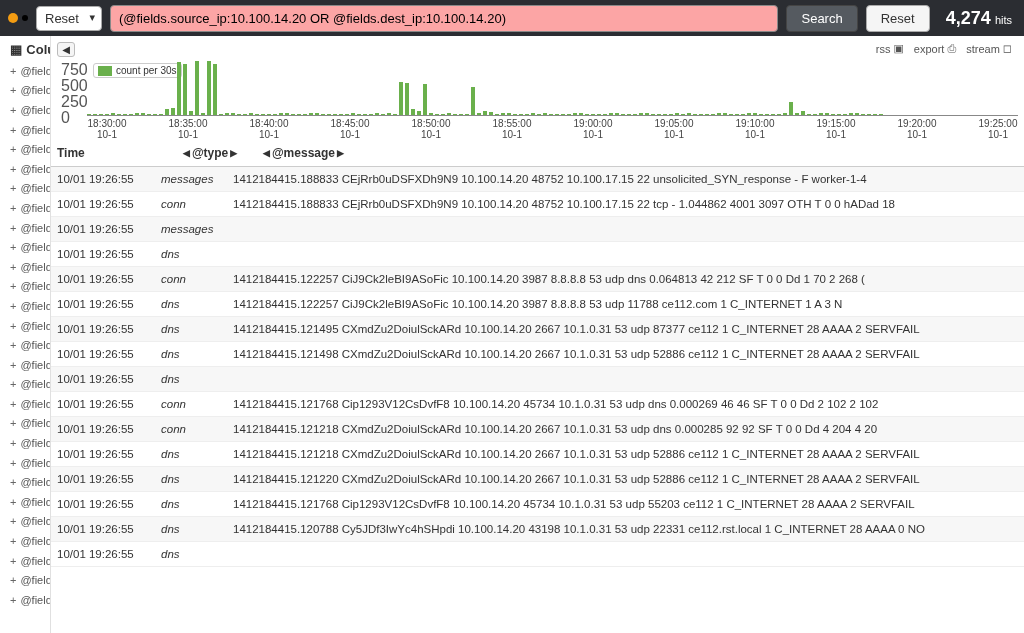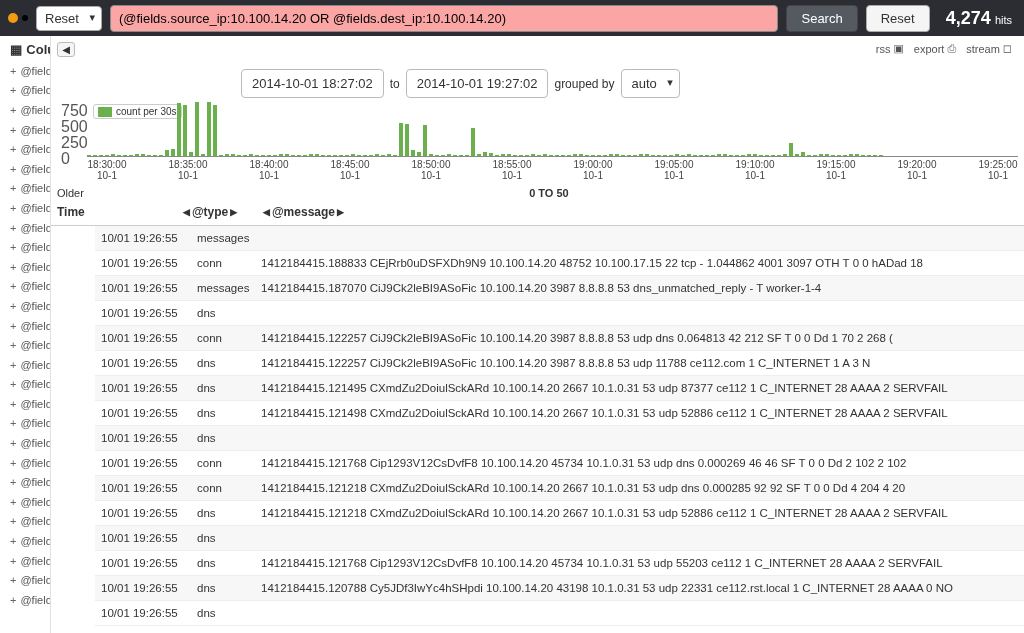--- a/index.html
+++ b/index.html
@@ -132,28 +132,27 @@
       display: flex; gap: 0; padding: 6px 6px; border-bottom: 1px solid #ccc;
       font-size: 12px; font-weight: 700;
     }
     .thead .c-time { width: 126px; }
     .thead .c-type { width: 80px; }
     .thead .hdr-btn { display:inline-flex; align-items:center; gap:2px; cursor:pointer;}
     .thead .tri { font-size: 9px; }
 
     .rows { font-size: 11.5px; }
     .row {
-      display: flex; gap: 8px; padding: 6px 6px;
+      display: flex; gap: 16px; padding: 6px 6px;
       border-bottom: 1px solid #eee; white-space: nowrap;
       overflow: hidden;
-      margin-left: 44px;
     }
     .row:nth-child(odd){ background:#f7f7f7; }
     .row .c-time { width: 88px; }
-    .row .c-type { width: 56px; }
+    .row .c-type { width: 56px; font-style: italic; }
     .row .c-msg  { flex: 1; overflow: hidden; text-overflow: ellipsis; }
   </style>
 </head>
 <body>
 
 <div class="top-bar">
   <div class="logo">
     <span class="logo-orange"></span>
     <span class="logo-black"></span>
   </div>
@@ -299,27 +298,20 @@
       <span class="link">
           <span>export</span> 
           <span>⎙</span>
         </span>
       <span class="link">
           <span>stream</span> 
           <span>◻</span>
         </span>
     </div>
 
-    <div class="time-controls">
-      <div class="time-box">2014-10-01 18:27:02</div>
-      <span>to</span>
-      <div class="time-box">2014-10-01 19:27:02</div>
-      <span>grouped by</span>
-      <div class="time-box sel">auto</div>
-    </div>
 
     <div class="chart-wrap">
       <div class="yaxis" id="yaxis">
           <div>750</div>
           <div>500</div>
           <div>250</div>
           <div>0</div>
         </div>
       <div class="legend">
         <span class="sw"></span>
@@ -505,54 +497,49 @@
             <div>19:20:00</div>
             <div>10-1</div>
           </div>
           <div class="tick">
             <div>19:25:00</div>
             <div>10-1</div>
           </div>
         </div>
     </div>
 
-    <div class="older-row">
-      <span>Older</span>
-      <span class="center">0 TO 50</span>
-      <span></span>
-    </div>
 
     <div class="thead">
       <div class="c-time">Time</div>
       <div class="c-type hdr-btn">
         <span class="tri">◀</span>
         <span>@type</span>
         <span class="tri">▶</span>
       </div>
       <div class="hdr-btn">
         <span class="tri">◀</span>
         <span>@message</span>
         <span class="tri">▶</span>
       </div>
     </div>
 
     <div class="rows" id="rows">
         <div class="row">
           <div class="c-time">10/01 19:26:55</div>
           <div class="c-type">messages</div>
+          <div class="c-msg">1412184415.188833   CEjRrb0uDSFXDh9N9   10.100.14.20   48752   10.100.17.15   22   unsolicited_SYN_response   -   F   worker-1-4</div>
         </div>
         <div class="row">
           <div class="c-time">10/01 19:26:55</div>
           <div class="c-type">conn</div>
           <div class="c-msg">1412184415.188833   CEjRrb0uDSFXDh9N9   10.100.14.20   48752   10.100.17.15   22   tcp   -   1.044862   4001   3097   OTH   T   0   0   hADad   18</div>
         </div>
         <div class="row">
           <div class="c-time">10/01 19:26:55</div>
           <div class="c-type">messages</div>
-          <div class="c-msg">1412184415.187070   CiJ9Ck2leBI9ASoFic   10.100.14.20   3987   8.8.8.8   53   dns_unmatched_reply   -   T   worker-1-4</div>
         </div>
         <div class="row">
           <div class="c-time">10/01 19:26:55</div>
           <div class="c-type">dns</div>
         </div>
         <div class="row">
           <div class="c-time">10/01 19:26:55</div>
           <div class="c-type">conn</div>
           <div class="c-msg">1412184415.122257   CiJ9Ck2leBI9ASoFic   10.100.14.20   3987   8.8.8.8   53   udp   dns   0.064813   42   212   SF   T   0   0   Dd   1   70   2   268   (</div>
         </div>
@@ -586,20 +573,21 @@
           <div class="c-msg">1412184415.121218   CXmdZu2DoiulSckARd   10.100.14.20   2667   10.1.0.31   53   udp   dns   0.000285   92   92   SF   T   0   0   Dd   4   204   4   20</div>
         </div>
         <div class="row">
           <div class="c-time">10/01 19:26:55</div>
           <div class="c-type">dns</div>
           <div class="c-msg">1412184415.121218   CXmdZu2DoiulSckARd   10.100.14.20   2667   10.1.0.31   53   udp   52886   ce112   1   C_INTERNET   28   AAAA   2   SERVFAIL</div>
         </div>
         <div class="row">
           <div class="c-time">10/01 19:26:55</div>
           <div class="c-type">dns</div>
+          <div class="c-msg">1412184415.121220   CXmdZu2DoiulSckARd   10.100.14.20   2667   10.1.0.31   53   udp   52886   ce112   1   C_INTERNET   28   AAAA   2   SERVFAIL</div>
         </div>
         <div class="row">
           <div class="c-time">10/01 19:26:55</div>
           <div class="c-type">dns</div>
           <div class="c-msg">1412184415.121768   Cip1293V12CsDvfF8   10.100.14.20   45734   10.1.0.31   53   udp   55203   ce112   1   C_INTERNET   28   AAAA   2   SERVFAIL</div>
         </div>
         <div class="row">
           <div class="c-time">10/01 19:26:55</div>
           <div class="c-type">dns</div>
           <div class="c-msg">1412184415.120788   Cy5JDf3IwYc4hSHpdi   10.100.14.20   43198   10.1.0.31   53   udp   22331   ce112.rst.local   1   C_INTERNET   28   AAAA   0   NO</div>

